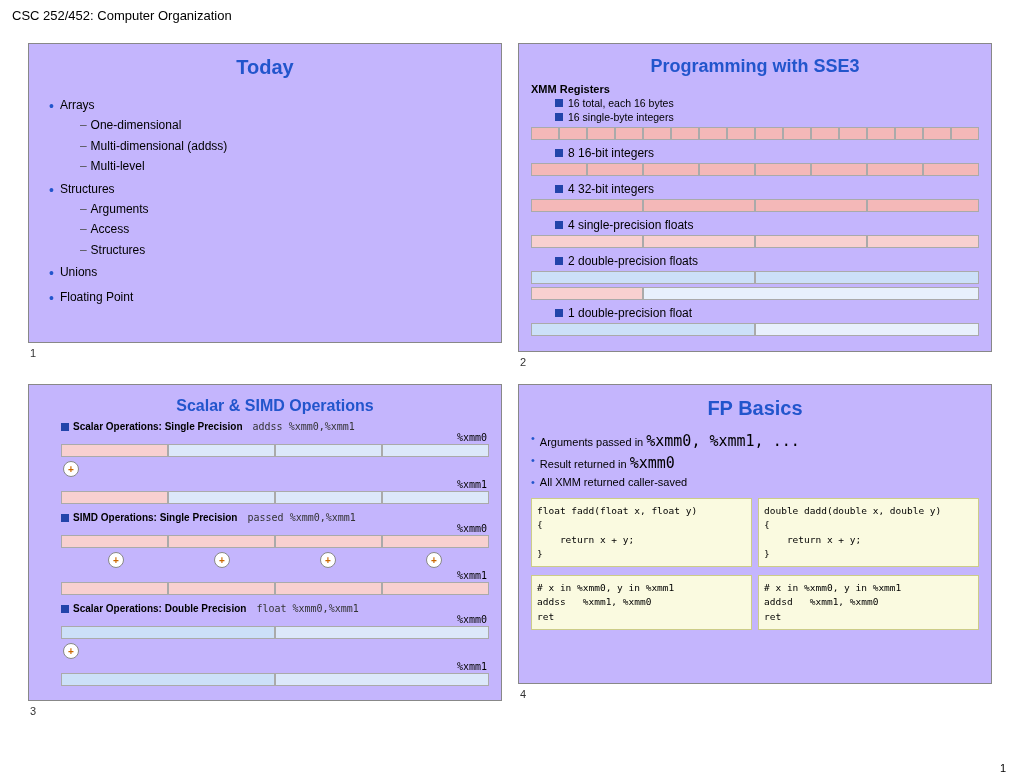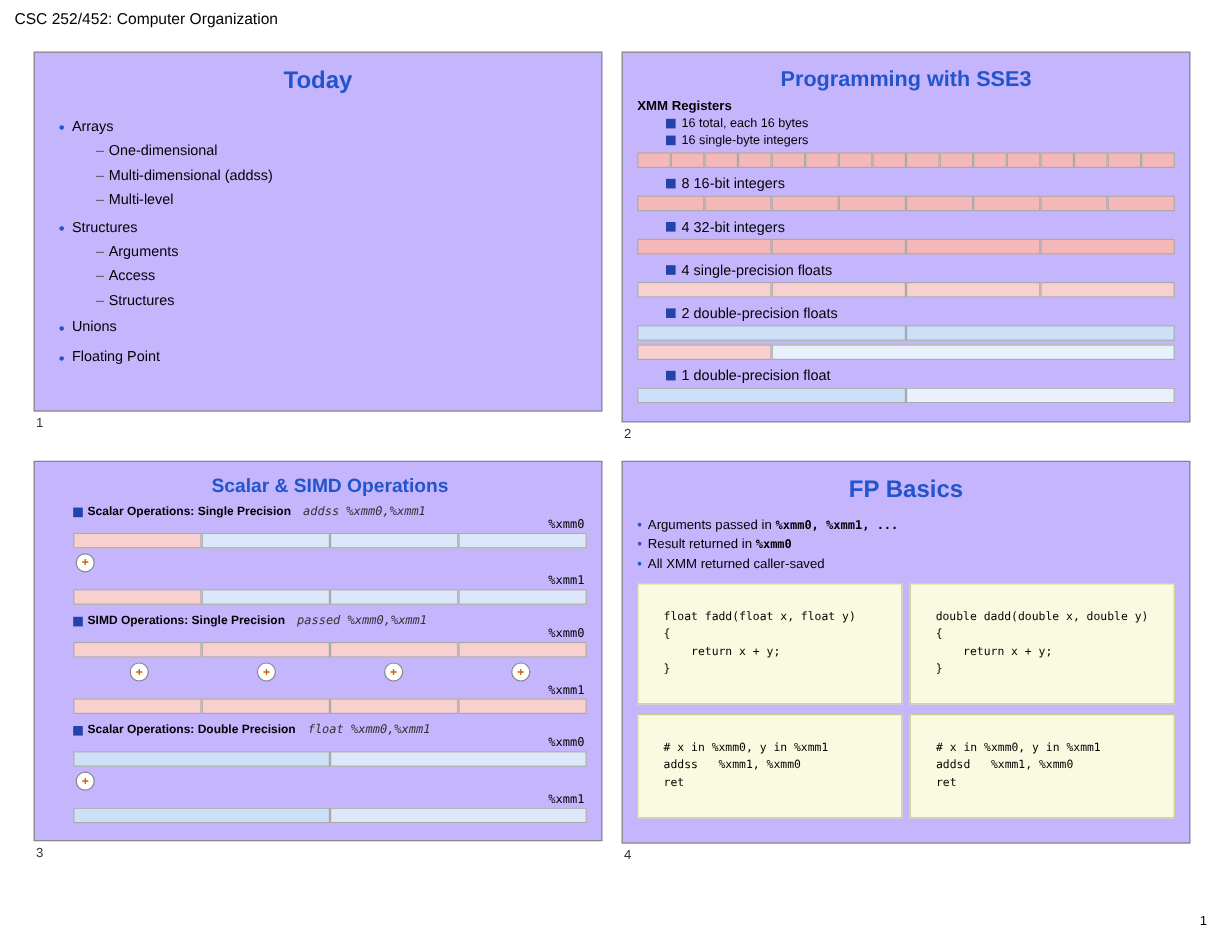--- a/index.html
+++ b/index.html
@@ -137,21 +137,20 @@
     }
     .ops-section-label .sq {
       width: 8px; height: 8px; background: #2244aa; margin-right: 4px; flex-shrink: 0;
     }
     .ops-instruction {
       font-family: monospace;
       font-size: 10px;
       color: #333;
       margin-left: auto;
       padding-right: 4px;
-      font-style: italic;
     }
     .ops-label-right {
       font-family: monospace;
       font-size: 10px;
       text-align: right;
       margin-bottom: 1px;
       padding-right: 2px;
     }
     .ops-cells {
       display: flex;
@@ -178,35 +177,34 @@
       align-items: flex-start;
       margin-bottom: 4px;
     }
     .fp-dot {
       color: #2255cc;
       margin-right: 5px;
       font-size: 11px;
     }
     .fp-text code {
       font-family: monospace;
-      font-size: 10px;
-      font-weight: bold;
+      font-size: 15px;
     }
     .fp-code-grid {
       display: grid;
       grid-template-columns: 1fr 1fr;
       gap: 6px;
       margin-bottom: 8px;
     }
     .fp-code-box {
       background: #fafae0;
       border: 1px solid #cccc88;
       font-family: monospace;
       font-size: 9.5px;
-      padding: 21px;
+      padding: 5px;
       line-height: 1.5;
       white-space: pre;
     }
     .page-num-corner {
       position: absolute;
       bottom: 6px;
       right: 14px;
       font-size: 11px;
     }
     .ops-section-header {

